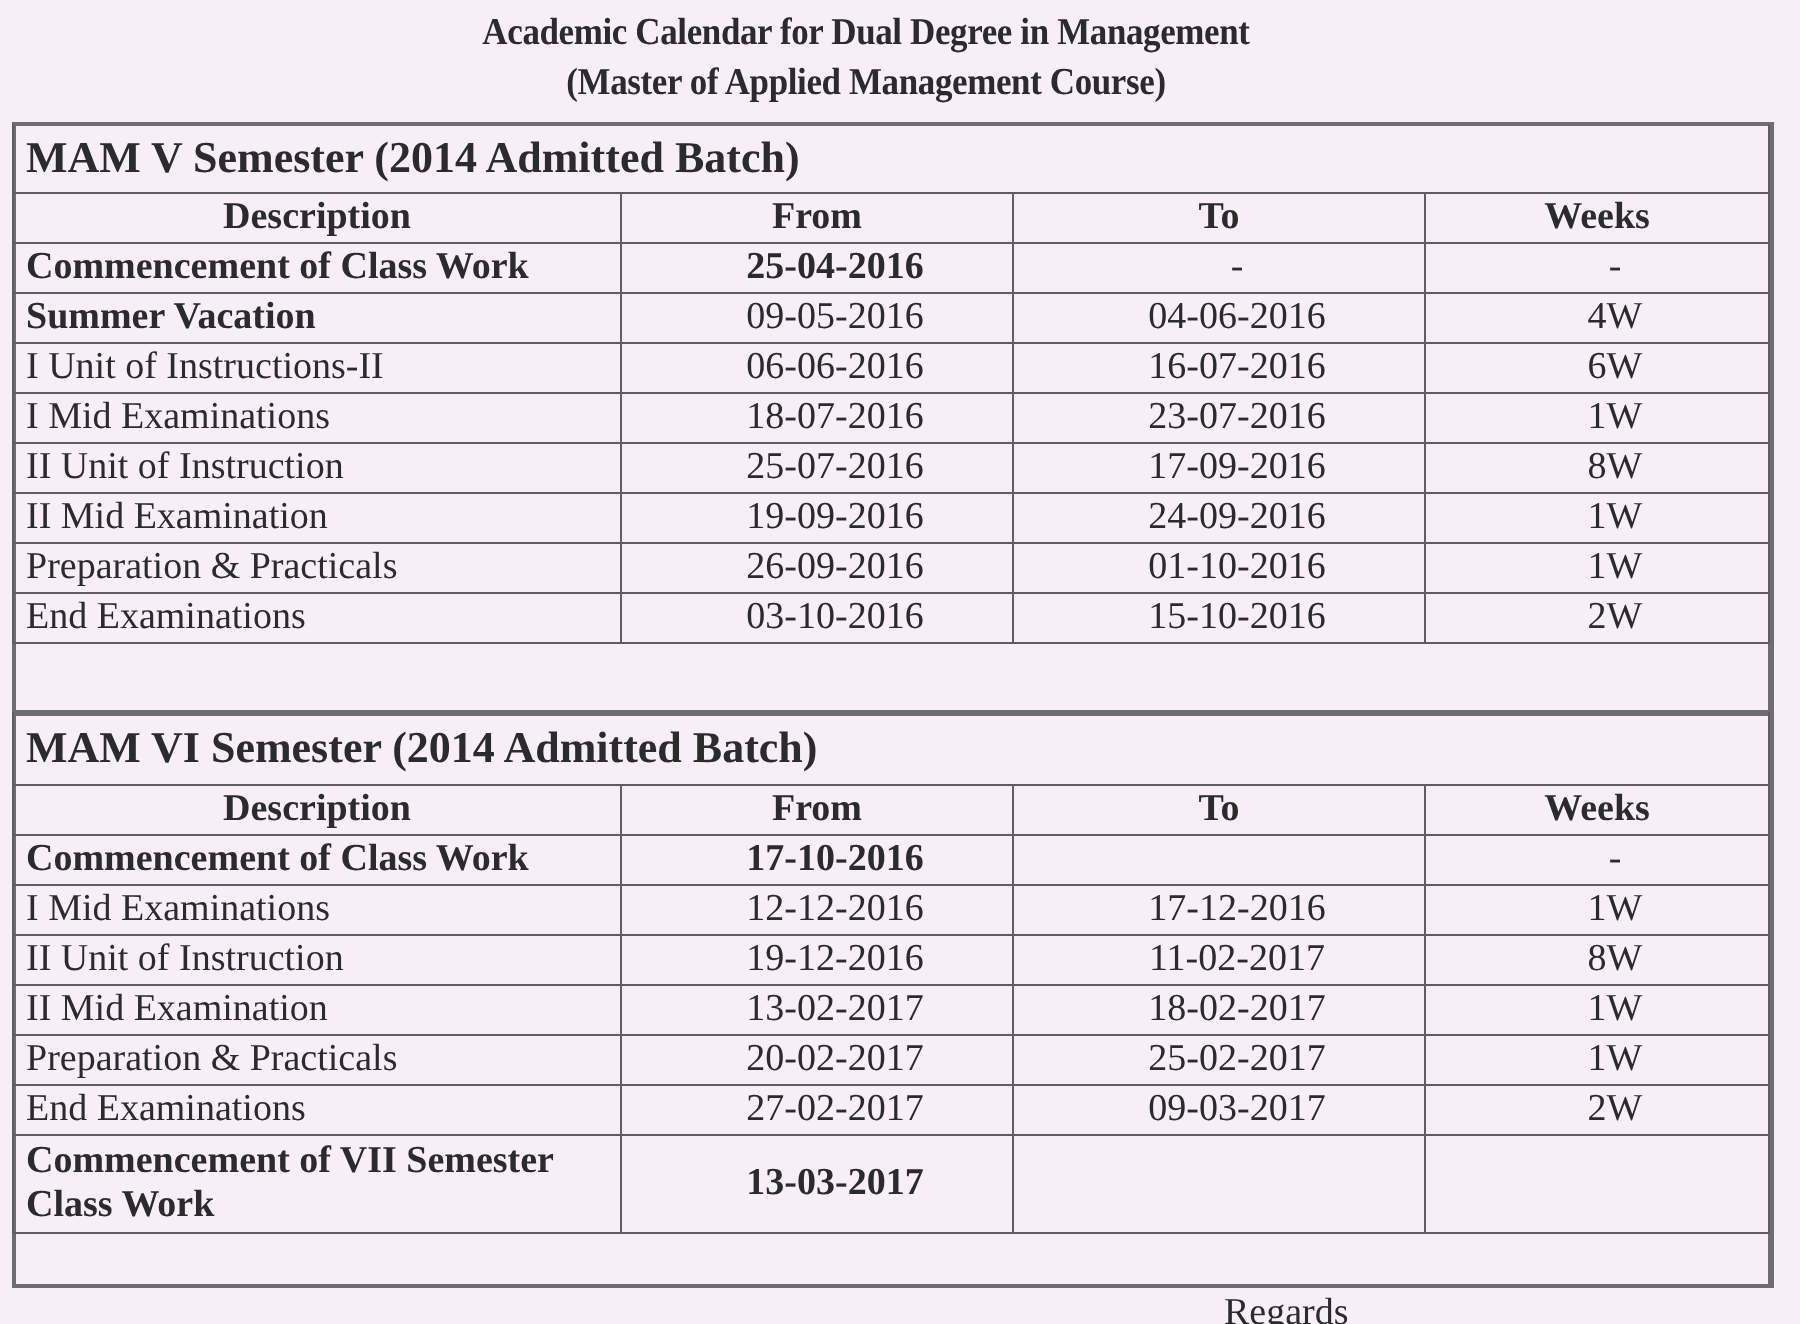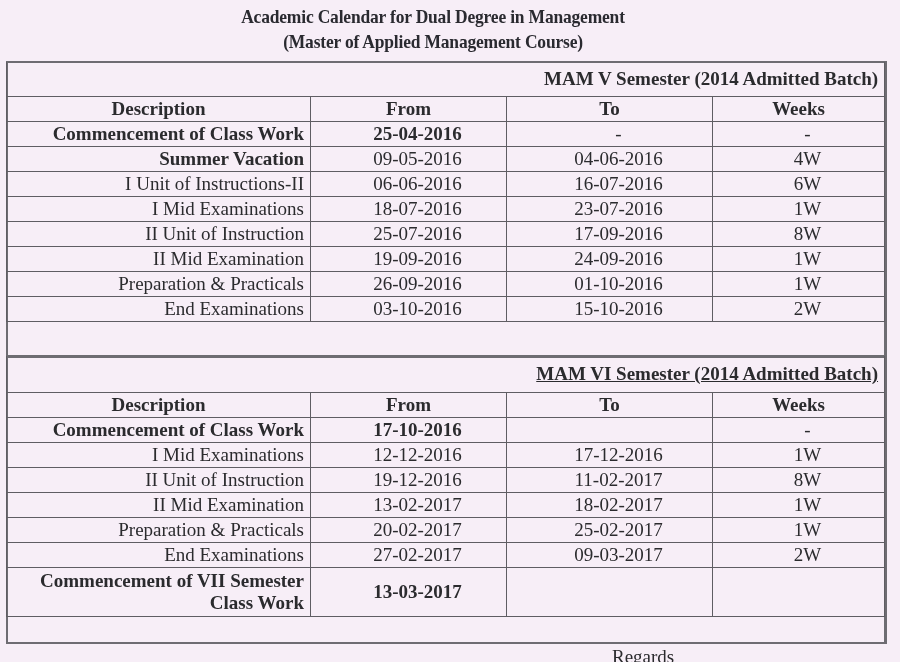--- a/index.html
+++ b/index.html
@@ -52,42 +52,42 @@
     border: 1.5px solid #5f5d63;
     padding: 0 6px;
     font-size: 19px;
     line-height: 22px;
     white-space: nowrap;
     overflow: hidden;
     font-weight: normal;
   }
   table.cal .sem-head td {
     height: 34px;
-    text-align: right;
+    text-align: left;
     font-weight: bold;
-    font-size: 19px;
+    font-size: 22px;
     border-top: none;
   }
   table.cal .col-head th {
     height: 24px;
     text-align: center;
     font-weight: bold;
   }
   table.cal .row td { height: 24px; }
-  table.cal .c-desc { text-align: right; padding-left: 6px; margin-left: 41px; }
+  table.cal .c-desc { text-align: left; padding-left: 6px; margin-left: 41px; }
   table.cal .c-from, table.cal .c-to, table.cal .c-weeks { text-align: center; padding-left: 24px; }
   table.cal .bold td { font-weight: bold; }
   table.cal .tall td { height: 48px; line-height: 22px; }
   table.cal td.c-desc.wrap { white-space: normal; }
 
   #t1 { top: 62px; }
   #t2 { top: 356px; }
 
   #t1 .sem-head td { height: 34px; }
-  #t2 .sem-head td { height: 36px; text-decoration: underline; }
+  #t2 .sem-head td { height: 36px; }
 
   .cal col.c1 { width: 304px; }
   .cal col.c2 { width: 196px; }
   .cal col.c3 { width: 206px; }
   .cal col.c4 { width: 172px; }
 
   .regards {
     position: absolute;
     left: 612px;
     top: 646px;

